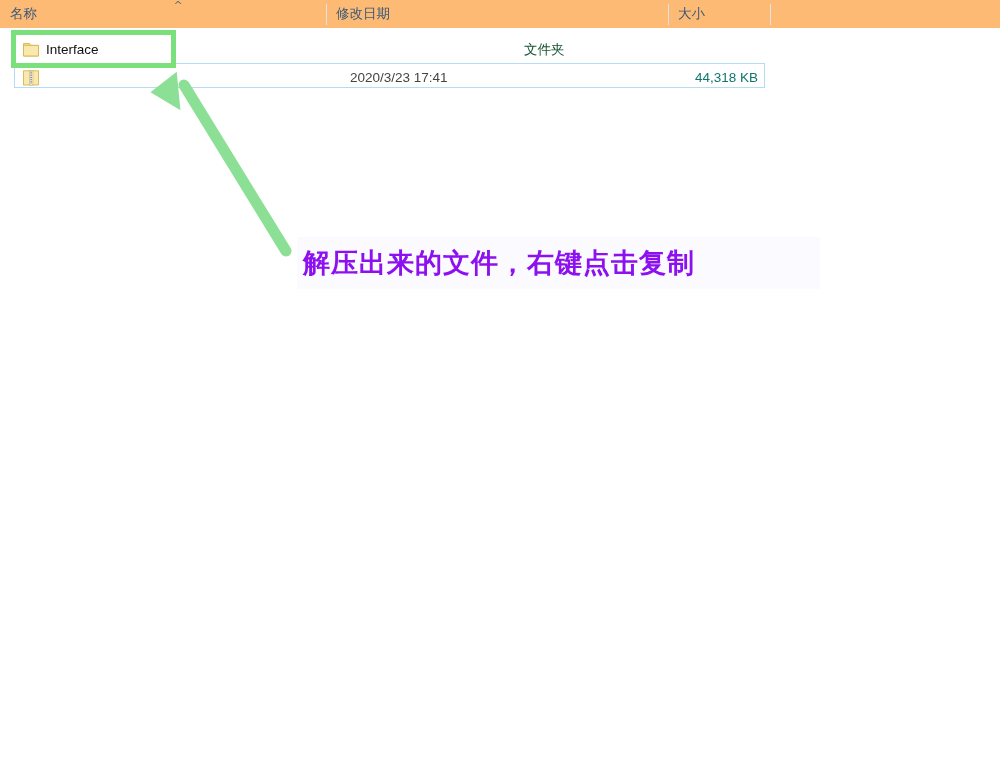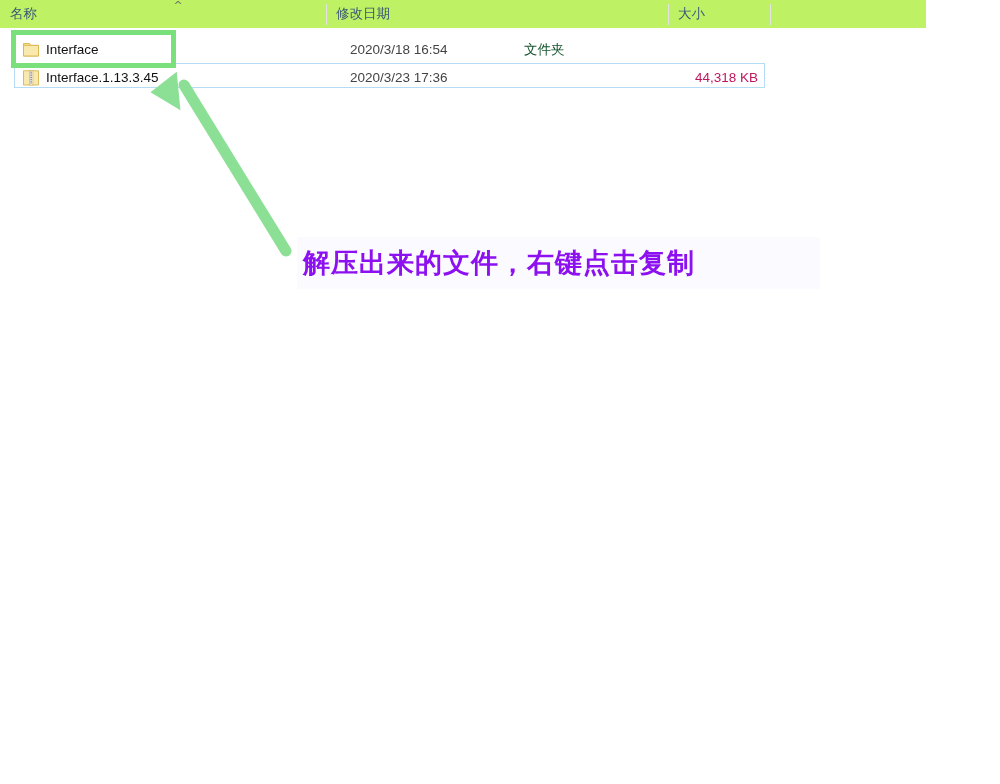--- a/index.html
+++ b/index.html
@@ -22,23 +22,23 @@
     top: 0;
     width: 1000px;
     height: 120px;
   }
 
   
   #column-header {
     position: absolute;
     left: 0;
     top: 0;
-    width: 926px;
+    width: 1000px;
     height: 28px;
-    background: #bef264;
+    background: #fdba74;
   }
   .col-head {
     position: absolute;
     top: 0;
     height: 28px;
     line-height: 28px;
     font-size: 13.5px;
     color: #3c5a78;
     padding-left: 10px;
     box-sizing: border-box;
@@ -98,21 +98,21 @@
     height: 24px;
     line-height: 24px;
     font-size: 13.5px;
     color: #3a3a3a;
     white-space: nowrap;
     overflow: hidden;
   }
   .cell-name { left: 46px;  width: 290px; color: #111111; font-size: 13.5px; }
   .cell-date { left: 350px; width: 165px; color: #444444; }
   .cell-type { left: 524px; width: 142px; color: #14532d; }
-  .cell-size { left: 668px; width: 90px;  color: #be185d; text-align: right; }
+  .cell-size { left: 668px; width: 90px;  color: #0f766e; text-align: right; }
 
   
   .icon-slot {
     position: absolute;
     left: 22px;
     top: 3px;
     width: 19px;
     height: 18px;
   }
 
@@ -189,21 +189,20 @@
   </div>
 
   <div class="file-row" id="row-folder">
     <span class="icon-slot">
       <svg width="19" height="18" viewBox="0 0 19 18">
         <path d="M1.5 2.5 L7.5 2.5 L9.0 4.4 L16.5 4.4 L16.5 15.0 L1.5 15.0 Z" fill="#f7dd88" stroke="#d8b54e" stroke-width="0.9"></path>
         <path d="M1.5 4.4 L16.5 4.4 L16.5 15.0 L1.5 15.0 Z" fill="#fae9ae" stroke="#d8b54e" stroke-width="0.9"></path>
       </svg>
     </span>
     <span class="cell cell-name">Interface</span>
-    <span class="cell cell-date">2020/3/18 16:54</span>
     <span class="cell cell-type">文件夹</span>
     <span class="cell cell-size"></span>
   </div>
 
   <div class="file-row" id="row-zip">
     <span class="row-selection"></span>
     <span class="icon-slot">
       <svg width="19" height="18" viewBox="0 0 19 18">
         <path d="M1.5 1.8 L16.5 1.8 L16.5 16.0 L1.5 16.0 Z" fill="#fae9ae" stroke="#d8b54e" stroke-width="0.9"></path>
         <rect x="7.3" y="1.8" width="3.6" height="14.2" fill="#ffffff" stroke="#c9a84a" stroke-width="0.6"></rect>
@@ -211,22 +210,21 @@
           <rect x="8.2" y="2.6" width="1.8" height="1.1"></rect>
           <rect x="8.2" y="4.4" width="1.8" height="1.1"></rect>
           <rect x="8.2" y="6.2" width="1.8" height="1.1"></rect>
           <rect x="8.2" y="8.0" width="1.8" height="1.1"></rect>
           <rect x="8.2" y="9.8" width="1.8" height="1.1"></rect>
           <rect x="8.2" y="11.6" width="1.8" height="1.1"></rect>
           <rect x="8.2" y="13.4" width="1.8" height="1.1"></rect>
         </g>
       </svg>
     </span>
-    <span class="cell cell-name">Interface.1.13.3.45</span>
-    <span class="cell cell-date">2020/3/23 17:36</span>
+    <span class="cell cell-date">2020/3/23 17:41</span>
     <span class="cell cell-size">44,318 KB</span>
   </div>
 </div>
 
 <div id="highlight-box"></div>
 
 <svg id="callout-arrow" viewBox="0 0 180 220" width="180" height="220">
   <line x1="146" y1="196" x2="44" y2="30" stroke="#8ce095" stroke-width="11" stroke-linecap="round"></line>
   <polygon points="30,15 53,46 18,46" fill="#8ce095" transform="rotate(31 30 28)"></polygon>
 </svg>

